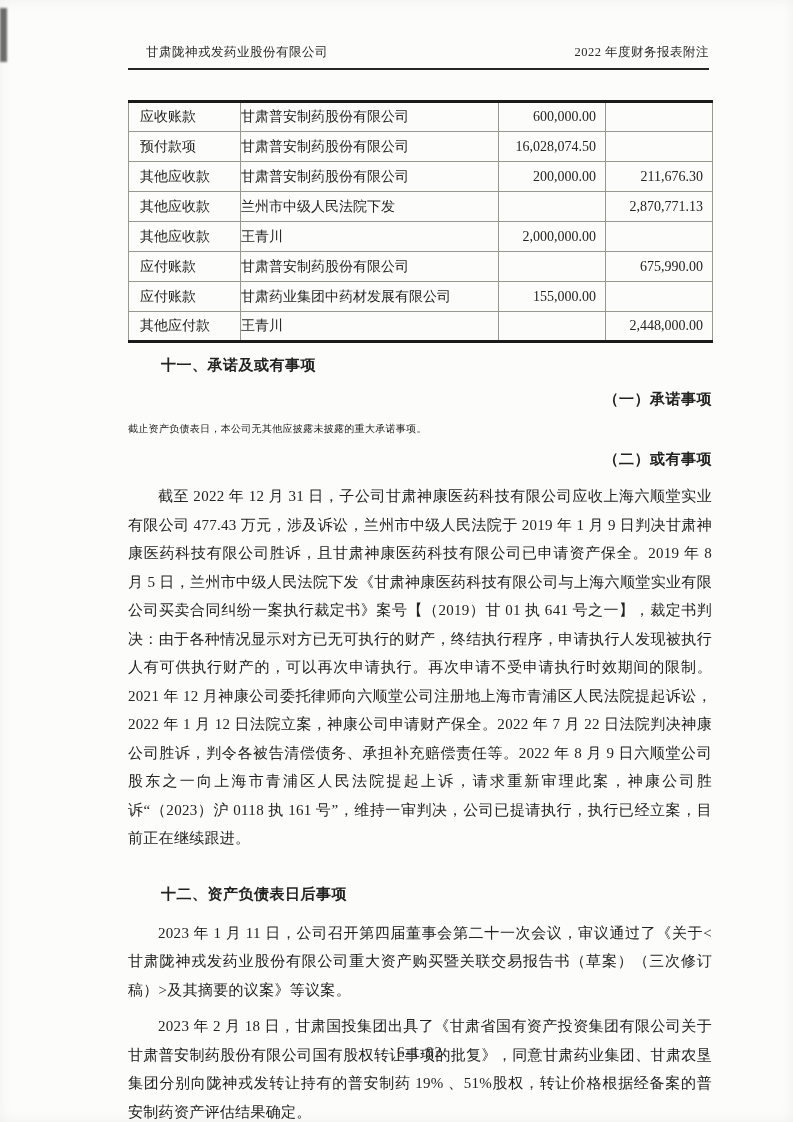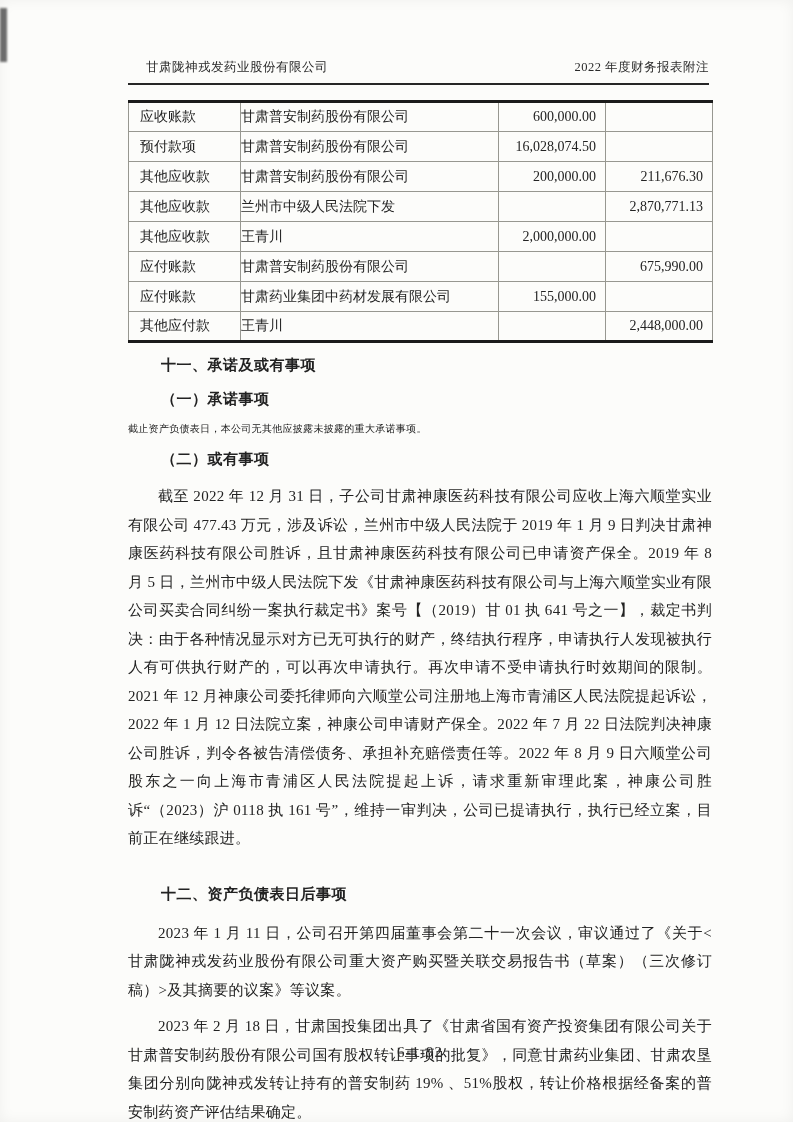--- a/index.html
+++ b/index.html
@@ -15,21 +15,21 @@
     color:#1e1e1e;
     box-shadow: inset 0 0 14px rgba(0,0,0,0.05);
     overflow:hidden;
   }
   .scan-streak {
     position:absolute; left:0; top:8px; width:7px; height:54px;
     background:#4a4a4a; filter:blur(1px); opacity:.8;
   }
   
   .doc-header {
-    position:absolute; left:128px; top:59px; width:581px;
+    position:absolute; left:128px; top:44px; width:581px;
     display:flex; justify-content:space-between; align-items:flex-end;
     border-bottom:2.5px solid #262626;
     padding-bottom:7px;
     font-size:12.5px; letter-spacing:.5px; color:#2a2a2a;
   }
   .doc-header .left { padding-left:18px; }
   
   table.rp-table {
     position:absolute; left:128px; top:100px; width:584px;
     border-collapse:collapse; table-layout:fixed;
@@ -58,20 +58,21 @@
     font-weight:bold; font-size:15px;
     padding-left:33px;
     margin-bottom:15px;
     letter-spacing:.5px;
   }
   .sub-title {
     font-weight:bold; font-size:15px;
     padding-left:33px;
     margin:1px 0 13px;
     letter-spacing:.5px;
+    text-align:right;
   }
   .plain-line {
     font-size:10px; margin:12px 0 14px;
     letter-spacing:.3px;
   }
   .para {
     font-size:15px; line-height:28.5px;
     text-indent:2em; text-align:justify;
     letter-spacing:.3px;
     margin-bottom:8px;

